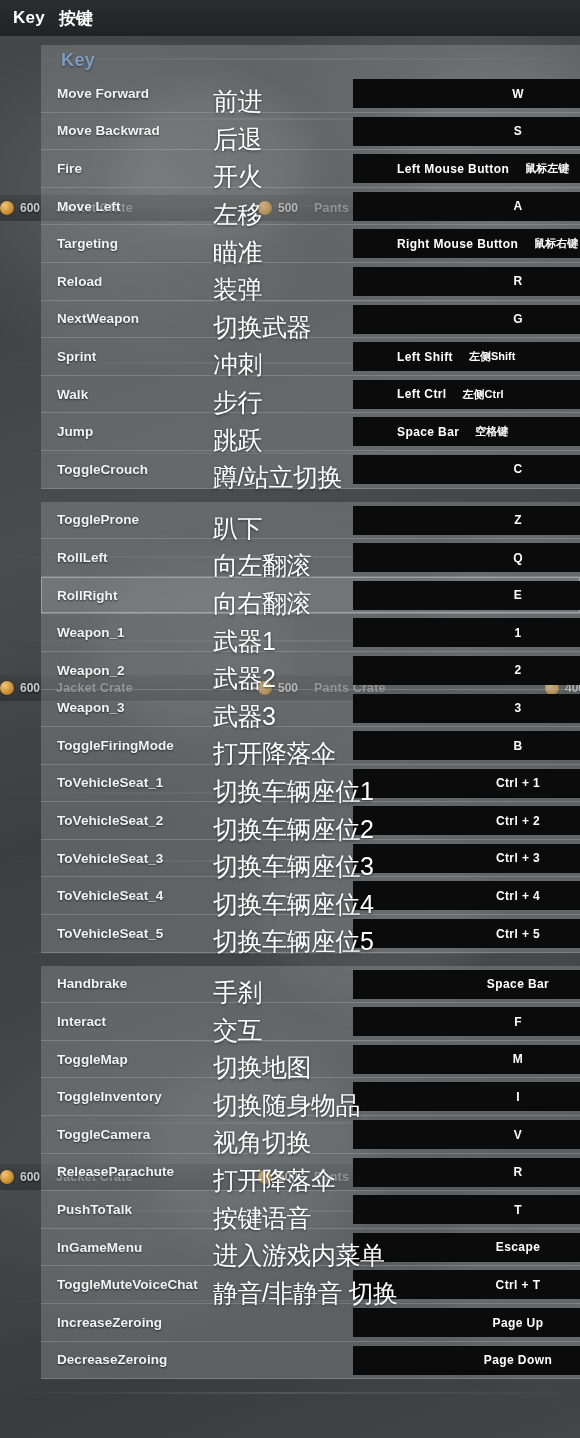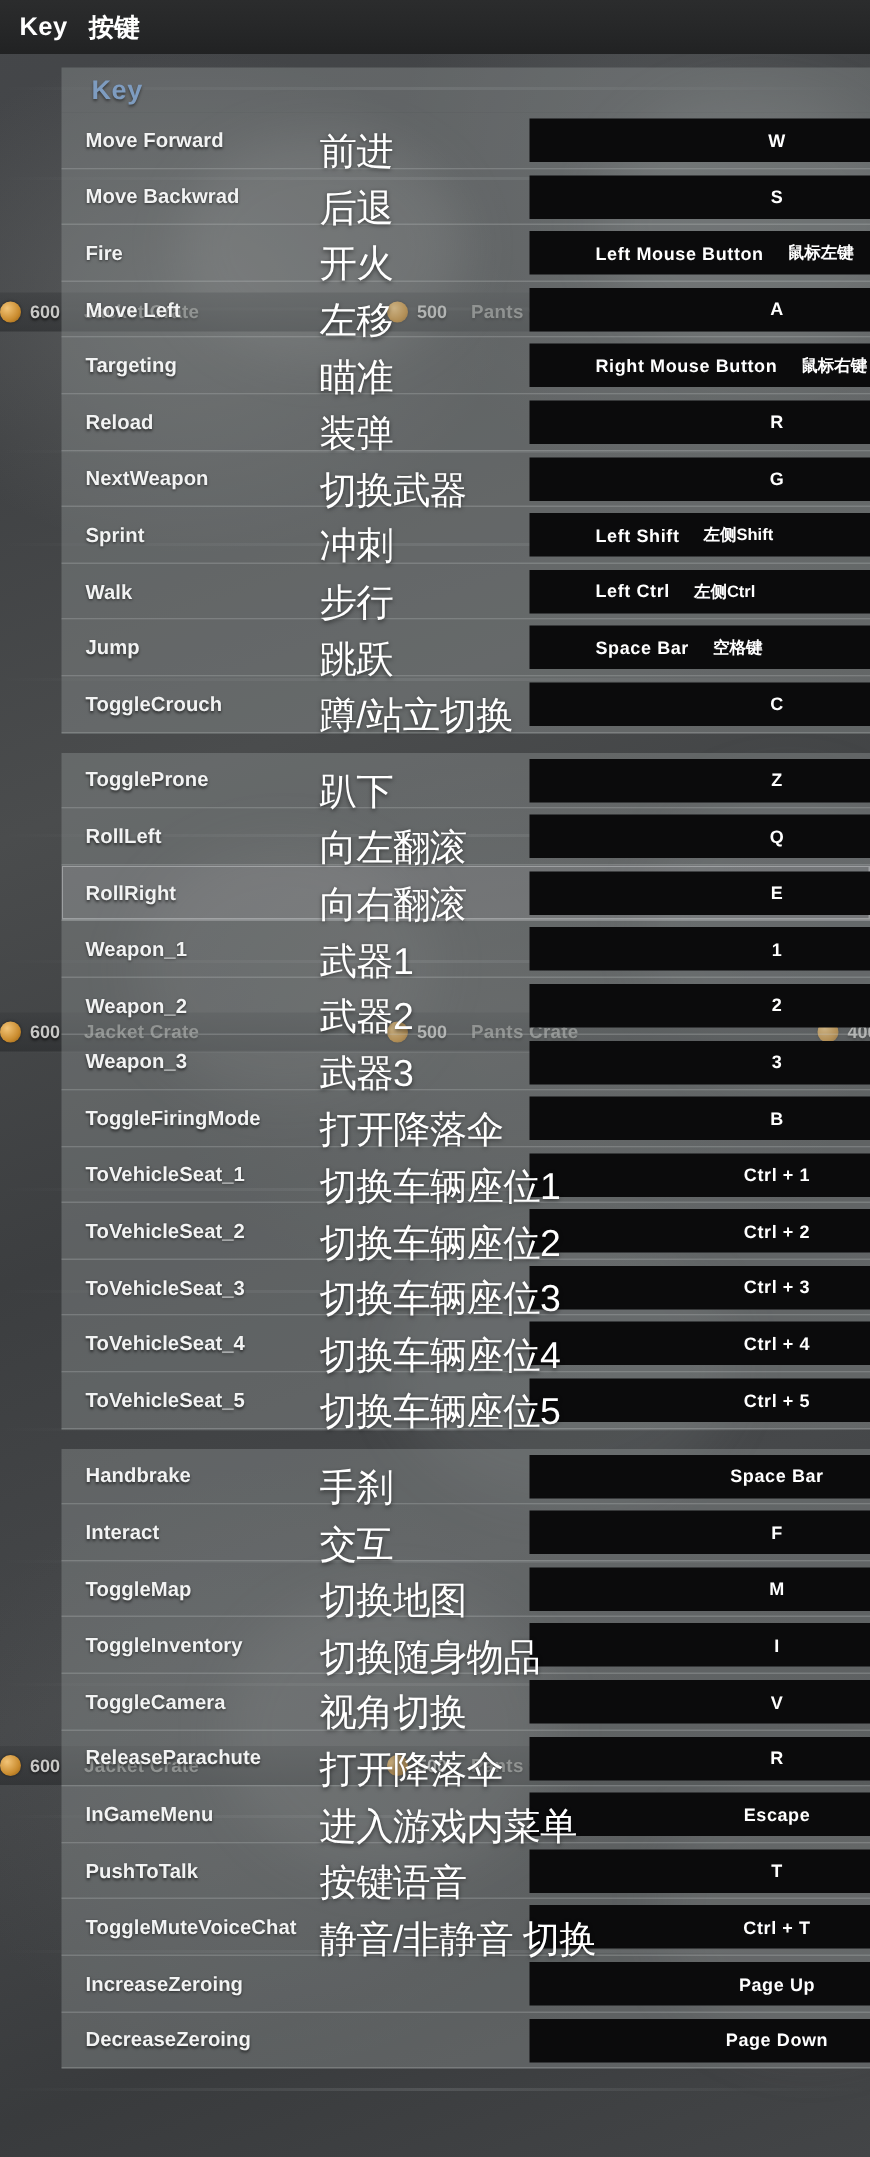--- a/index.html
+++ b/index.html
@@ -421,34 +421,34 @@
           </div>
         </div>
         <div class="row">
           <div class="act-en">ReleaseParachute</div>
           <div class="act-cn overlap">打开降落伞</div>
           <div class="keybox">
             <span class="k-en">R</span>
           </div>
         </div>
         <div class="row">
+          <div class="act-en">PushToTalk</div>
+          <div class="act-cn overlap">按键语音</div>
+          <div class="keybox">
+            <span class="k-en">T</span>
+          </div>
+        </div>
+        <div class="row">
           <div class="act-en">InGameMenu</div>
           <div class="act-cn overlap">进入游戏内菜单</div>
           <div class="keybox">
             <span class="k-en">Escape</span>
           </div>
         </div>
         <div class="row">
-          <div class="act-en">PushToTalk</div>
-          <div class="act-cn overlap">按键语音</div>
-          <div class="keybox">
-            <span class="k-en">T</span>
-          </div>
-        </div>
-        <div class="row">
           <div class="act-en">ToggleMuteVoiceChat</div>
           <div class="act-cn overlap">静音/非静音 切换</div>
           <div class="keybox">
             <span class="k-en">Ctrl + T</span>
           </div>
         </div>
         <div class="row">
           <div class="act-en">IncreaseZeroing</div>
           <div class="keybox">
             <span class="k-en">Page Up</span>

